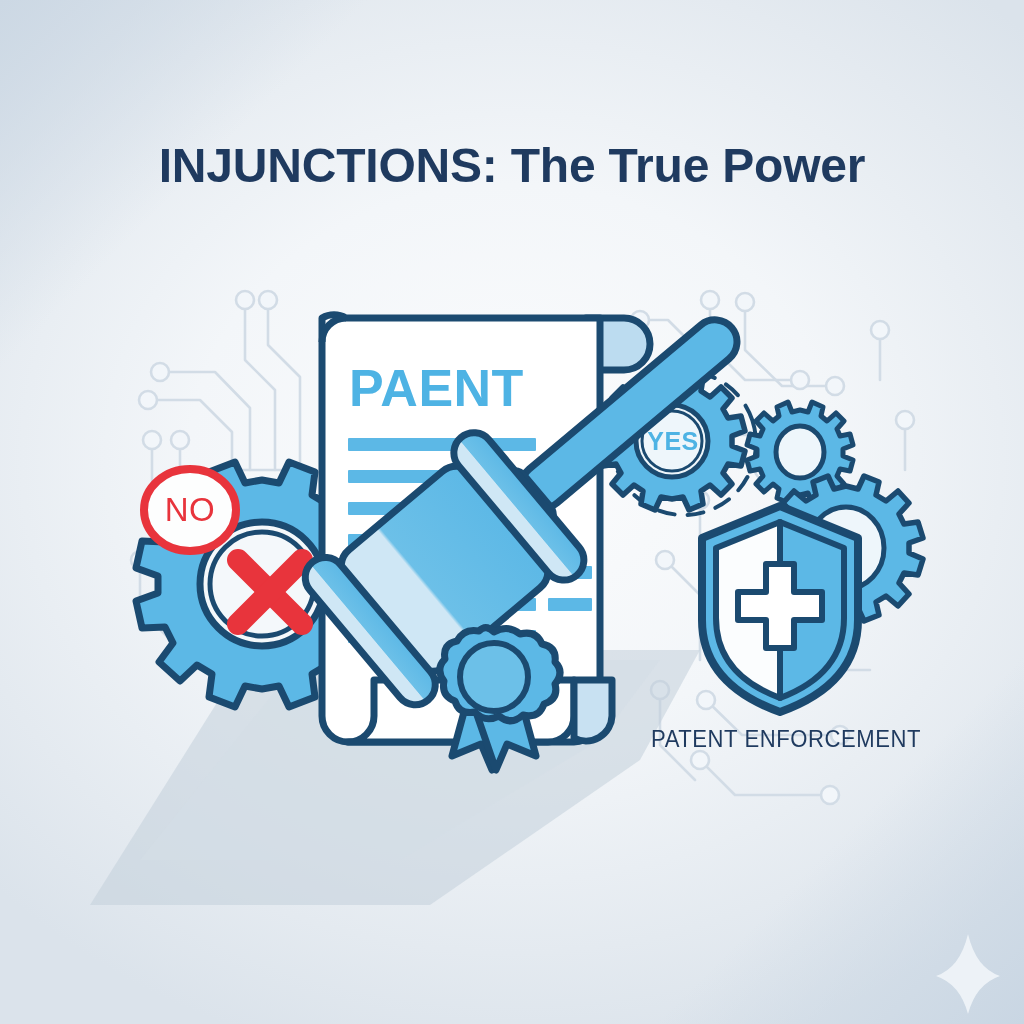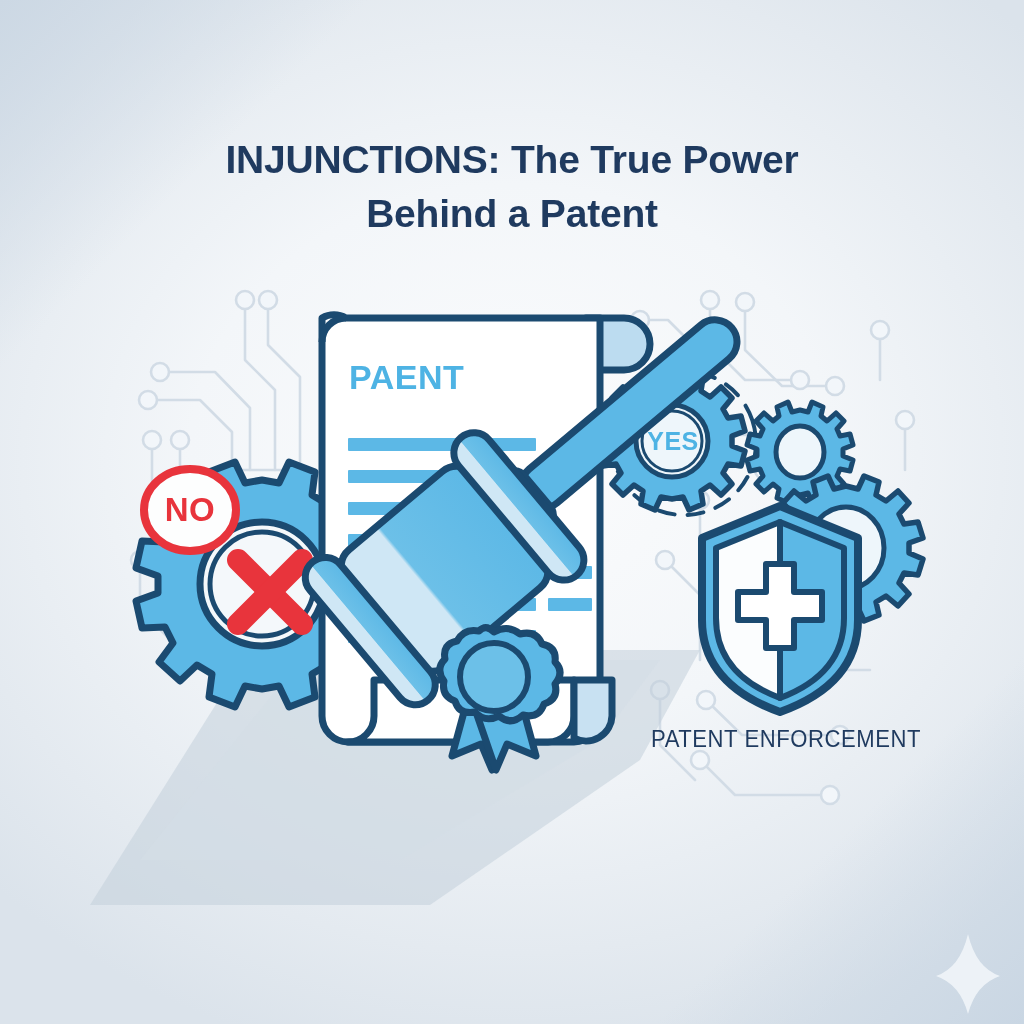--- a/index.html
+++ b/index.html
@@ -19,38 +19,38 @@
     background:linear-gradient(135deg, #ccd8e4 0%, rgba(204,216,228,0) 18%, rgba(204,216,228,0) 82%, #c9d6e3 100%);
     pointer-events:none;
   }
   .art{position:absolute;left:0;top:0;width:1024px;height:1024px;}
 
   .title{
     position:absolute;left:0;right:0;top:133px;
     text-align:center;
     color:#1f3a5f;
     font-weight:bold;
-    font-size:39px;
+    font-size:48px;
     line-height:1.38;
     letter-spacing:-0.2px;
     font-family:"Liberation Sans", sans-serif;
   }
   .title .l1{display:block;}
   .title .l2{display:block;}
 
   .doc-heading{
     position:absolute;left:349px;top:358px;
-    color:#4eb3e4;font-weight:bold;font-size:34px;
+    color:#4eb3e4;font-weight:bold;font-size:52px;
     letter-spacing:0.5px;
     font-family:"Liberation Sans", sans-serif;
   }
   .badge-no{
     position:absolute;left:146px;top:471px;width:88px;height:78px;
     display:flex;align-items:center;justify-content:center;
-    color:#e8343c;font-weight:bold;font-size:33px;letter-spacing:0.5px;
+    color:#e8343c;font-weight:normal;font-size:33px;letter-spacing:0.5px;
   }
   .gear-yes{
     position:absolute;left:634px;top:420px;width:78px;height:42px;
     display:flex;align-items:center;justify-content:center;
     color:#4eb3e4;font-weight:bold;font-size:25px;letter-spacing:0.5px;
   }
   .caption{
     position:absolute;left:651px;top:725px;
     color:#1f3a5f;font-size:24px;letter-spacing:0.6px;
     font-family:"Liberation Sans", sans-serif;
@@ -273,20 +273,19 @@
     <path d="M780,522 L844,548 L844,618 Q844,674 780,698 Z" fill="#5cb8e6" stroke="#1b4a70" stroke-width="6" stroke-linejoin="round"></path>
 
     <path d="M766,564 L794,564 L794,592 L822,592 L822,620 L794,620 L794,648
              L766,648 L766,620 L738,620 L738,592 L766,592 Z" fill="#ffffff" stroke="#1b4a70" stroke-width="6" stroke-linejoin="round"></path>
   </svg>
 
   <div class="caption">PATENT ENFORCEMENT</div>
 
   <div class="title">
     <span class="l1">INJUNCTIONS: The True Power</span>
-    <span class="l2">Behind a Patent</span>
   </div>
 
   <svg class="art" viewBox="0 0 1024 1024">
     <path d="M968,934 Q976,968 1000,976 Q976,984 968,1014 Q960,984 936,976 Q960,968 968,934 Z" fill="#eef3f8" opacity="0.95"></path>
   </svg>
 
 </div>
 
 </body></html>

